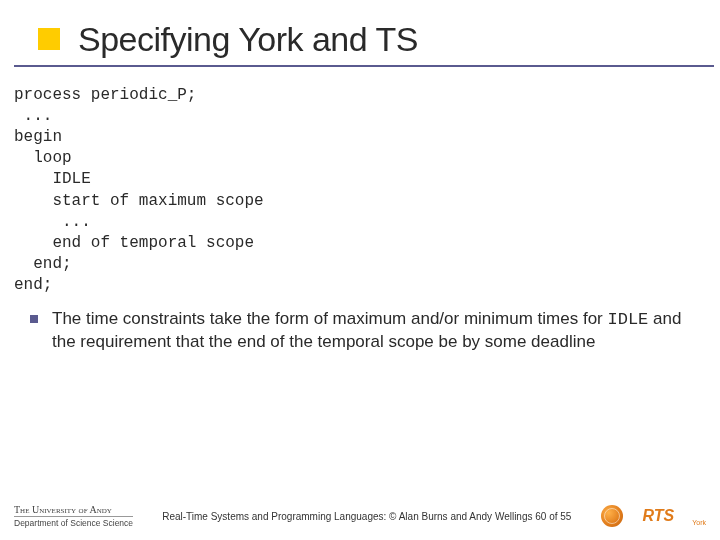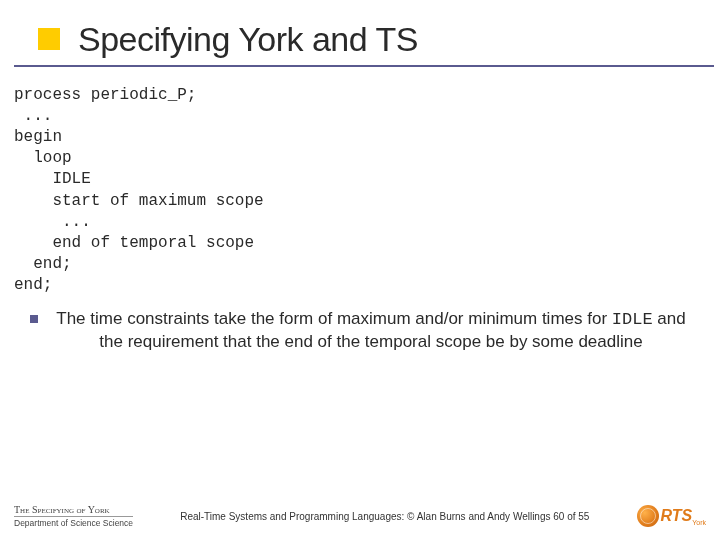--- a/index.html
+++ b/index.html
@@ -41,21 +41,20 @@
     font-size: 16px;
     color: #2a2a2a;
     white-space: pre;
     margin: 10px 0 0 14px;
     line-height: 1.32;
   }
   .body-row {
     display: flex;
     align-items: flex-start;
     margin: 12px 30px 0 30px;
-    text-align: center;
   }
   .body-bullet {
     width: 8px;
     height: 8px;
     background: #5a5a8f;
     flex: 0 0 8px;
     margin-top: 7px;
     margin-right: 14px;
   }
   .body-text {
@@ -79,21 +78,21 @@
   .uni-top { font-family: Georgia, 'Times New Roman', serif; font-size: 10px; font-variant: small-caps; color: #444; border-bottom: 1px solid #999; padding-bottom: 1px;}
   .uni-bot { font-family: Verdana, Arial, sans-serif; font-size: 8.5px; color: #444; padding-top:1px;}
   .footer-text {
     font-family: Verdana, Arial, sans-serif;
     font-size: 10px;
     color: #333;
     text-align: center;
     flex: 1;
     padding: 0 8px;
   }
-  .rts-logo { display: flex; align-items: center; gap: 2px; }
+  .rts-logo { display: flex; align-items: center; gap: 20px; }
   .rts-globe {
     width: 22px; height: 22px; border-radius: 50%;
     background: radial-gradient(circle at 35% 35%, #ffb14a 0%, #e07b1a 60%, #c06010 100%);
     position: relative;
   }
   .rts-globe::after{
     content:""; position:absolute; inset:3px; border:1px solid rgba(255,255,255,.5); border-radius:50%;
   }
   .rts-text { font-family: Arial, sans-serif; font-weight: bold; font-style: italic; font-size: 16px; color: #e07b1a; }
   .rts-sub { font-family: Arial, sans-serif; font-size: 7px; color: #e07b1a; margin-left:-2px; align-self:flex-end; margin-bottom:1px;}
@@ -120,21 +119,21 @@
 
 <div class="body-row">
   <div class="body-bullet"></div>
   <div class="body-text">
     <span>The time constraints take the form of maximum and/or minimum times for </span><span class="mono">IDLE</span><span> and the requirement that the end of the temporal scope be by some deadline</span>
   </div>
 </div>
 
 <div class="footer">
   <div class="uni-block">
-    <div class="uni-top">The Specifying of York</div>
+    <div class="uni-top">The University of Andy</div>
     <div class="uni-bot">Department of Science Science</div>
   </div>
   <div class="footer-text">Real-Time Systems and Programming Languages: © Alan Burns and Andy Wellings 60 of 55</div>
   <div class="rts-logo">
     <div class="rts-globe"></div>
     <div class="rts-text">RTS</div>
     <div class="rts-sub">York</div>
   </div>
 </div>
 

